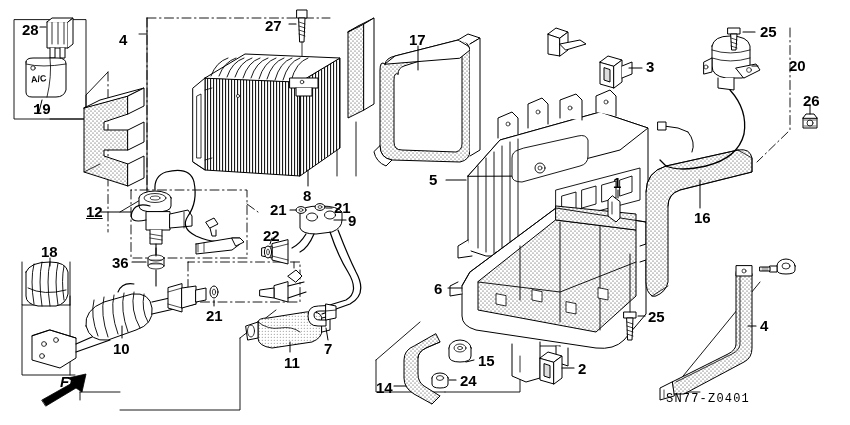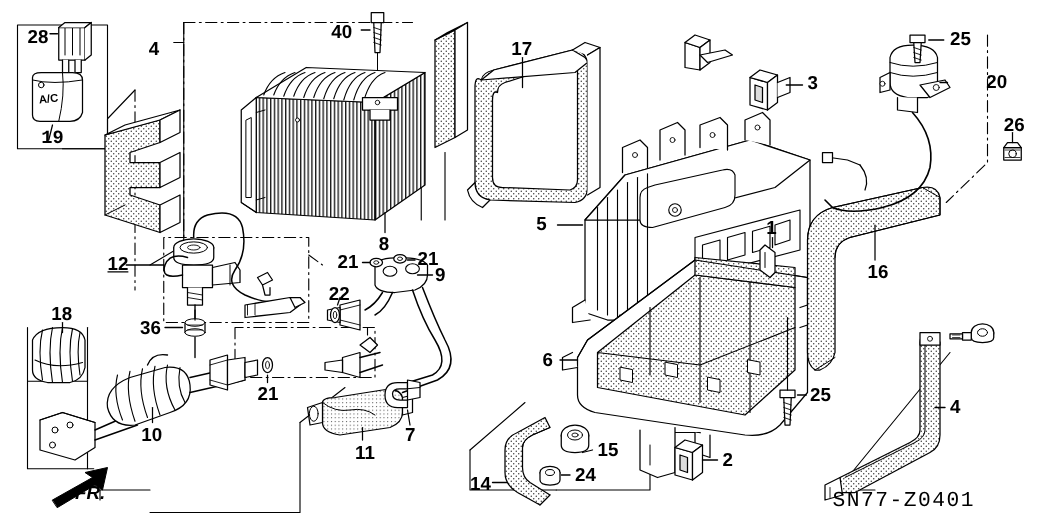--- a/index.html
+++ b/index.html
@@ -5,23 +5,23 @@
 <style>
   html,body{margin:0;padding:0;background:#ffffff;}
   body{width:850px;height:425px;overflow:hidden;
        font-family:"Liberation Sans",sans-serif;color:#000;}
   #sheet{position:relative;width:850px;height:332px;background:#fff;}
   svg#art{position:absolute;left:0;top:0;width:850px;height:425px;}
   .callout{position:absolute;font-family:"Liberation Sans",sans-serif;
            font-weight:bold;font-size:15px;line-height:1;color:#000;
            white-space:nowrap;}
   .dcode{position:absolute;font-family:"Liberation Mono",monospace;
-         font-size:17px;letter-spacing:1.2px;color:#000;white-space:nowrap;}
+         font-size:12px;letter-spacing:1.2px;color:#000;white-space:nowrap;}
   .frlabel{position:absolute;font-family:"Liberation Sans",sans-serif;
-           font-weight:bold;font-style:italic;font-size:15px;color:#000;margin-top:13px;}
+           font-weight:bold;font-style:italic;font-size:15px;color:#000;}
   .acglyph{position:absolute;font-family:"Liberation Sans",sans-serif;
            font-size:9px;font-weight:bold;color:#000;
            transform:rotate(-6deg);white-space:nowrap;}
 </style>
 </head>
 <body>
 
 <div id="sheet">
 
 <svg id="art" viewBox="0 0 850 425">
@@ -558,21 +558,21 @@
 
   <g>
     <path d="M42,400 L74,382 L68,378 L86,374 L82,392 L76,388 L46,406 Z" fill="#000" stroke="#000" stroke-width="0.8"></path>
   </g>
 
   </g>
 </svg>
 
 <div class="callout" style="left:22px;top:22px;">28</div>
 <div class="callout" style="left:119px;top:32px;">4</div>
-<div class="callout" style="left:265px;top:18px;">40</div>
+<div class="callout" style="left:265px;top:18px;">27</div>
 <div class="callout" style="left:409px;top:32px;">17</div>
 <div class="callout" style="left:760px;top:24px;">25</div>
 <div class="callout" style="left:646px;top:59px;">3</div>
 <div class="callout" style="left:742px;top:58px;margin-left:47px;">20</div>
 <div class="callout" style="left:33px;top:103px;font-family:Liberation Mono, monospace;">19</div>
 <div class="callout" style="left:803px;top:93px;">26</div>
 <div class="callout" style="left:303px;top:188px;">8</div>
 <div class="callout" style="left:429px;top:172px;">5</div>
 <div class="callout" style="left:613px;top:175px;">1</div>
 <div class="callout" style="left:694px;top:210px;text-align:center;">16</div>

